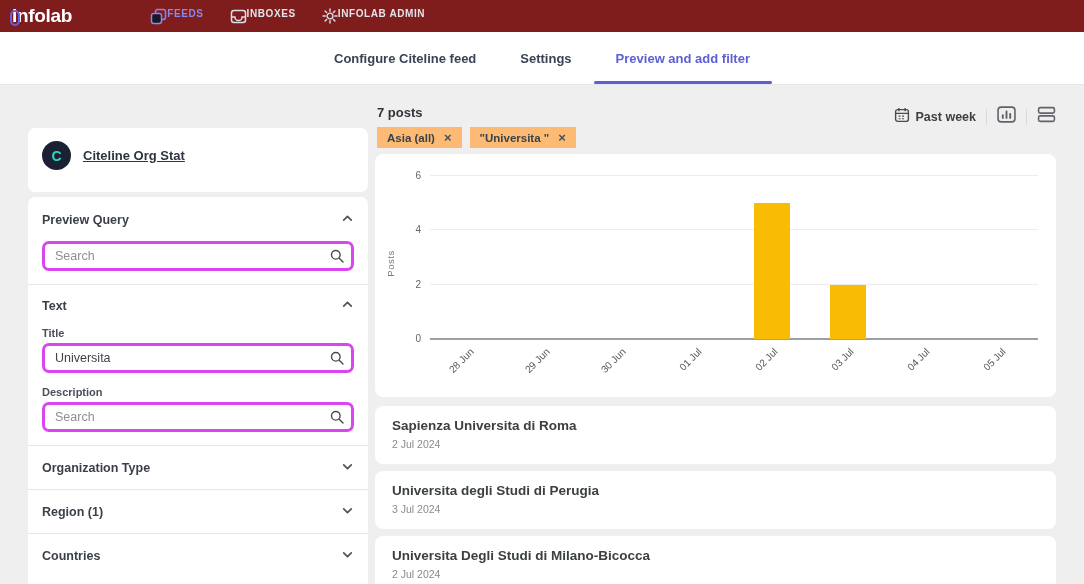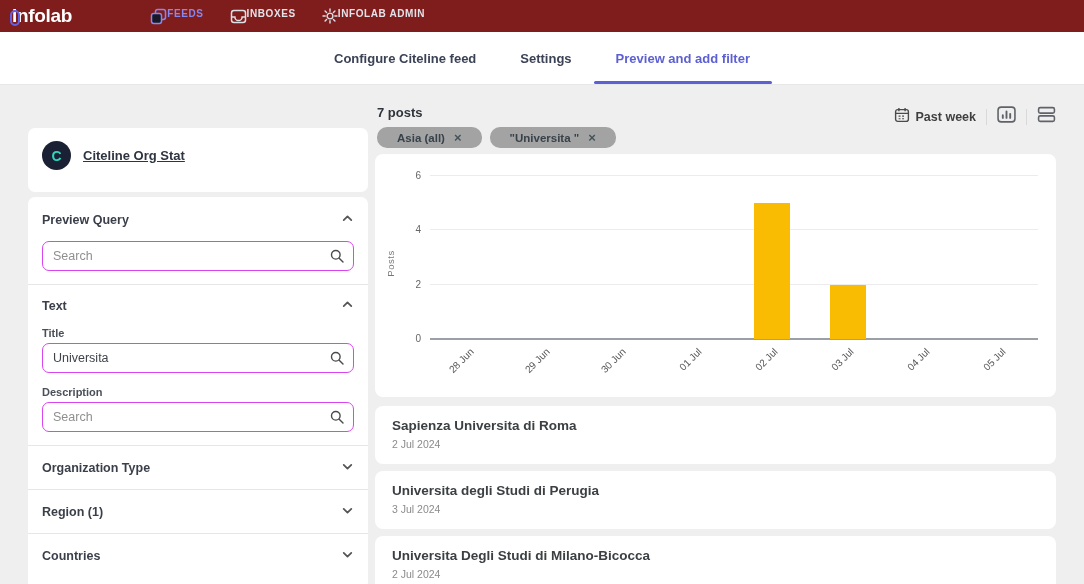--- a/index.html
+++ b/index.html
@@ -29,32 +29,32 @@
   .sidebar { width:340px; margin-top:23px; margin-right:7px; flex:none; }
   .card { background:#fff; border-radius:7px; }
   .feed-card { height:64px; padding:13px 14px; display:flex; align-items:flex-start; gap:12px; margin-bottom:5px; cursor:pointer; }
   .feed-icon { width:29px; height:29px; border-radius:50%; background:#1b2134; color:#2fd5c0; font-weight:800; font-size:14px; display:flex; align-items:center; justify-content:center; flex:none; }
   .feed-name { font-size:13px; font-weight:600; color:#2e3440; margin-top:7px;text-decoration:underline; }
   .filters-card { min-height:392px; padding-top:2px; }
   .section { padding:0 14px; }
   .section-head { height:42px; display:flex; align-items:center; justify-content:space-between; font-size:12.5px; font-weight:700; color:#3a3f4a; cursor:pointer; }
   .field-label { display:block; font-size:11px; font-weight:600; color:#4a4f58; margin:0 0 4px 0; }
   .input-wrap { position:relative; margin-bottom:13px; }
-  .input-wrap input { width:100%; height:30px; border:1px solid #d946ef; border-radius:7px; padding:0 32px 0 10px; font-size:12.5px; color:#3f444b; font-family:"Liberation Sans", sans-serif; background:#fff; outline:none; }
+  .input-wrap input { width:100%; height:30px; border:3px solid #d946ef; border-radius:7px; padding:0 32px 0 10px; font-size:12.5px; color:#3f444b; font-family:"Liberation Sans", sans-serif; background:#fff; outline:none; }
   .input-wrap input::placeholder { color:#8f8f8f; }
   .input-wrap .search-ic { position:absolute; right:9px; top:7px; }
   .divider { height:1px; background:#e6e6e6; }
   .section-row { height:43px; padding:0 14px; display:flex; align-items:center; justify-content:space-between; font-size:12.5px; font-weight:700; color:#3a3f4a; cursor:pointer; }
 
   
   .main { flex:1; min-width:0; }
   .main-head { display:flex; justify-content:space-between; align-items:flex-start; margin:0 0 6px 2px; }
   .posts-count { font-size:13px; font-weight:700; color:#30353b; margin-bottom:7px; }
   .chips { display:flex; gap:8px; }
-  .chip { display:inline-flex; align-items:center; background:#a3a3a3; border-radius:10px; padding:4px 20px; font-size:11.5px; font-weight:600; color:#37424a; }
+  .chip { display:inline-flex; align-items:center; background:#fdba74; border-radius:0; padding:4px 10px; font-size:11.5px; font-weight:600; color:#37424a; }
   .chip-close { margin-left:9px; font-size:13px; color:#44535a; cursor:pointer; line-height:1; }
   .toolbar { display:flex; align-items:center; gap:10px; margin-top:1px; }
   .daterange { display:flex; align-items:center; gap:6px; font-size:12.5px; font-weight:600; color:#3f3f3f; cursor:pointer; }
   .tb-sep { width:1px; height:16px; background:#d9d9d9; }
   .view-btn { display:flex; align-items:center; cursor:pointer; }
 
   
   .chart-card { position:relative; height:243px; border-radius:8px; background:#fff; }
   .ylabel { position:absolute; left:2px; top:104px; transform:rotate(-90deg); font-size:9.5px; color:#777; letter-spacing:.5px; }
   .plot { position:absolute; left:55px; right:18px; top:22px; bottom:58px; }

